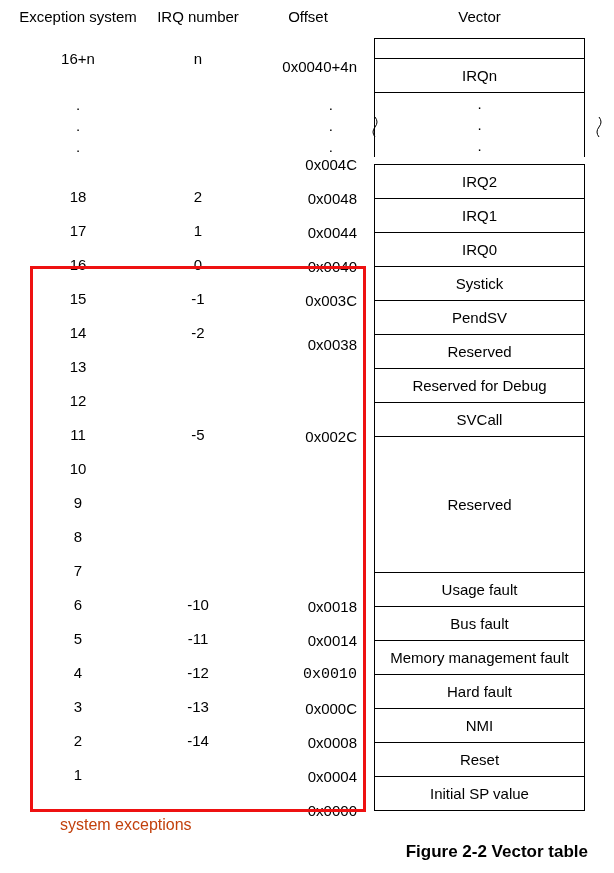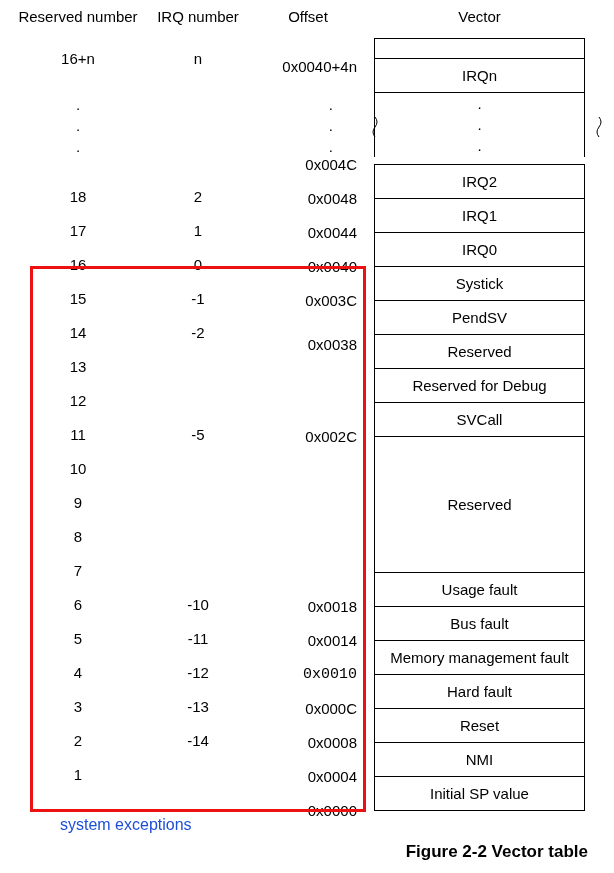--- a/index.html
+++ b/index.html
@@ -99,37 +99,37 @@
   }
   
   .sys-box {
     position:absolute;
     border: 3px solid #e11;
     box-sizing: border-box;
     pointer-events:none;
   }
   .sys-label {
     position:absolute;
-    color:#1d4ed8;
+    color:#c2410c;
     font-size:16px;
   }
   .figcap {
     position:absolute;
     font-weight:bold;
     font-size:17px;
     right: 26px;
   }
 </style>
 </head>
 <body>
 
 <div class="wrap">
 
   <div class="col col-ex" style="z-index:2">
-      <div class="col-header">Reserved number</div>
+      <div class="col-header">Exception system</div>
     </div>
   <div class="col col-irq" style="z-index:2">
       <div class="col-header">IRQ number</div>
     </div>
   <div class="col col-off" style="z-index:2">
       <div class="col-header">Offset</div>
     </div>
   <div class="col col-vec" style="z-index:2">
       <div class="col-header">Vector</div>
     </div>
@@ -237,22 +237,22 @@
       <div class="vec-cell norm">Systick</div>
       <div class="vec-cell norm">PendSV</div>
       <div class="vec-cell norm">Reserved</div>
       <div class="vec-cell norm">Reserved for Debug</div>
       <div class="vec-cell norm">SVCall</div>
       <div class="vec-cell tall4">Reserved</div>
       <div class="vec-cell norm">Usage fault</div>
       <div class="vec-cell norm">Bus fault</div>
       <div class="vec-cell norm">Memory management fault</div>
       <div class="vec-cell norm">Hard fault</div>
+      <div class="vec-cell norm">NMI</div>
       <div class="vec-cell norm">Reset</div>
-      <div class="vec-cell norm">NMI</div>
       <div class="vec-cell norm">Initial SP value</div>
     </div>
   </div>
 
   <div class="sys-box" style="left:30px; top:266px; width:336px; height:546px;"></div>
   <div class="sys-label" style="left:60px; top:816px;">system exceptions</div>
 
   <div class="figcap" style="top:842px;">Figure 2-2 Vector table</div>
 
 </div>

